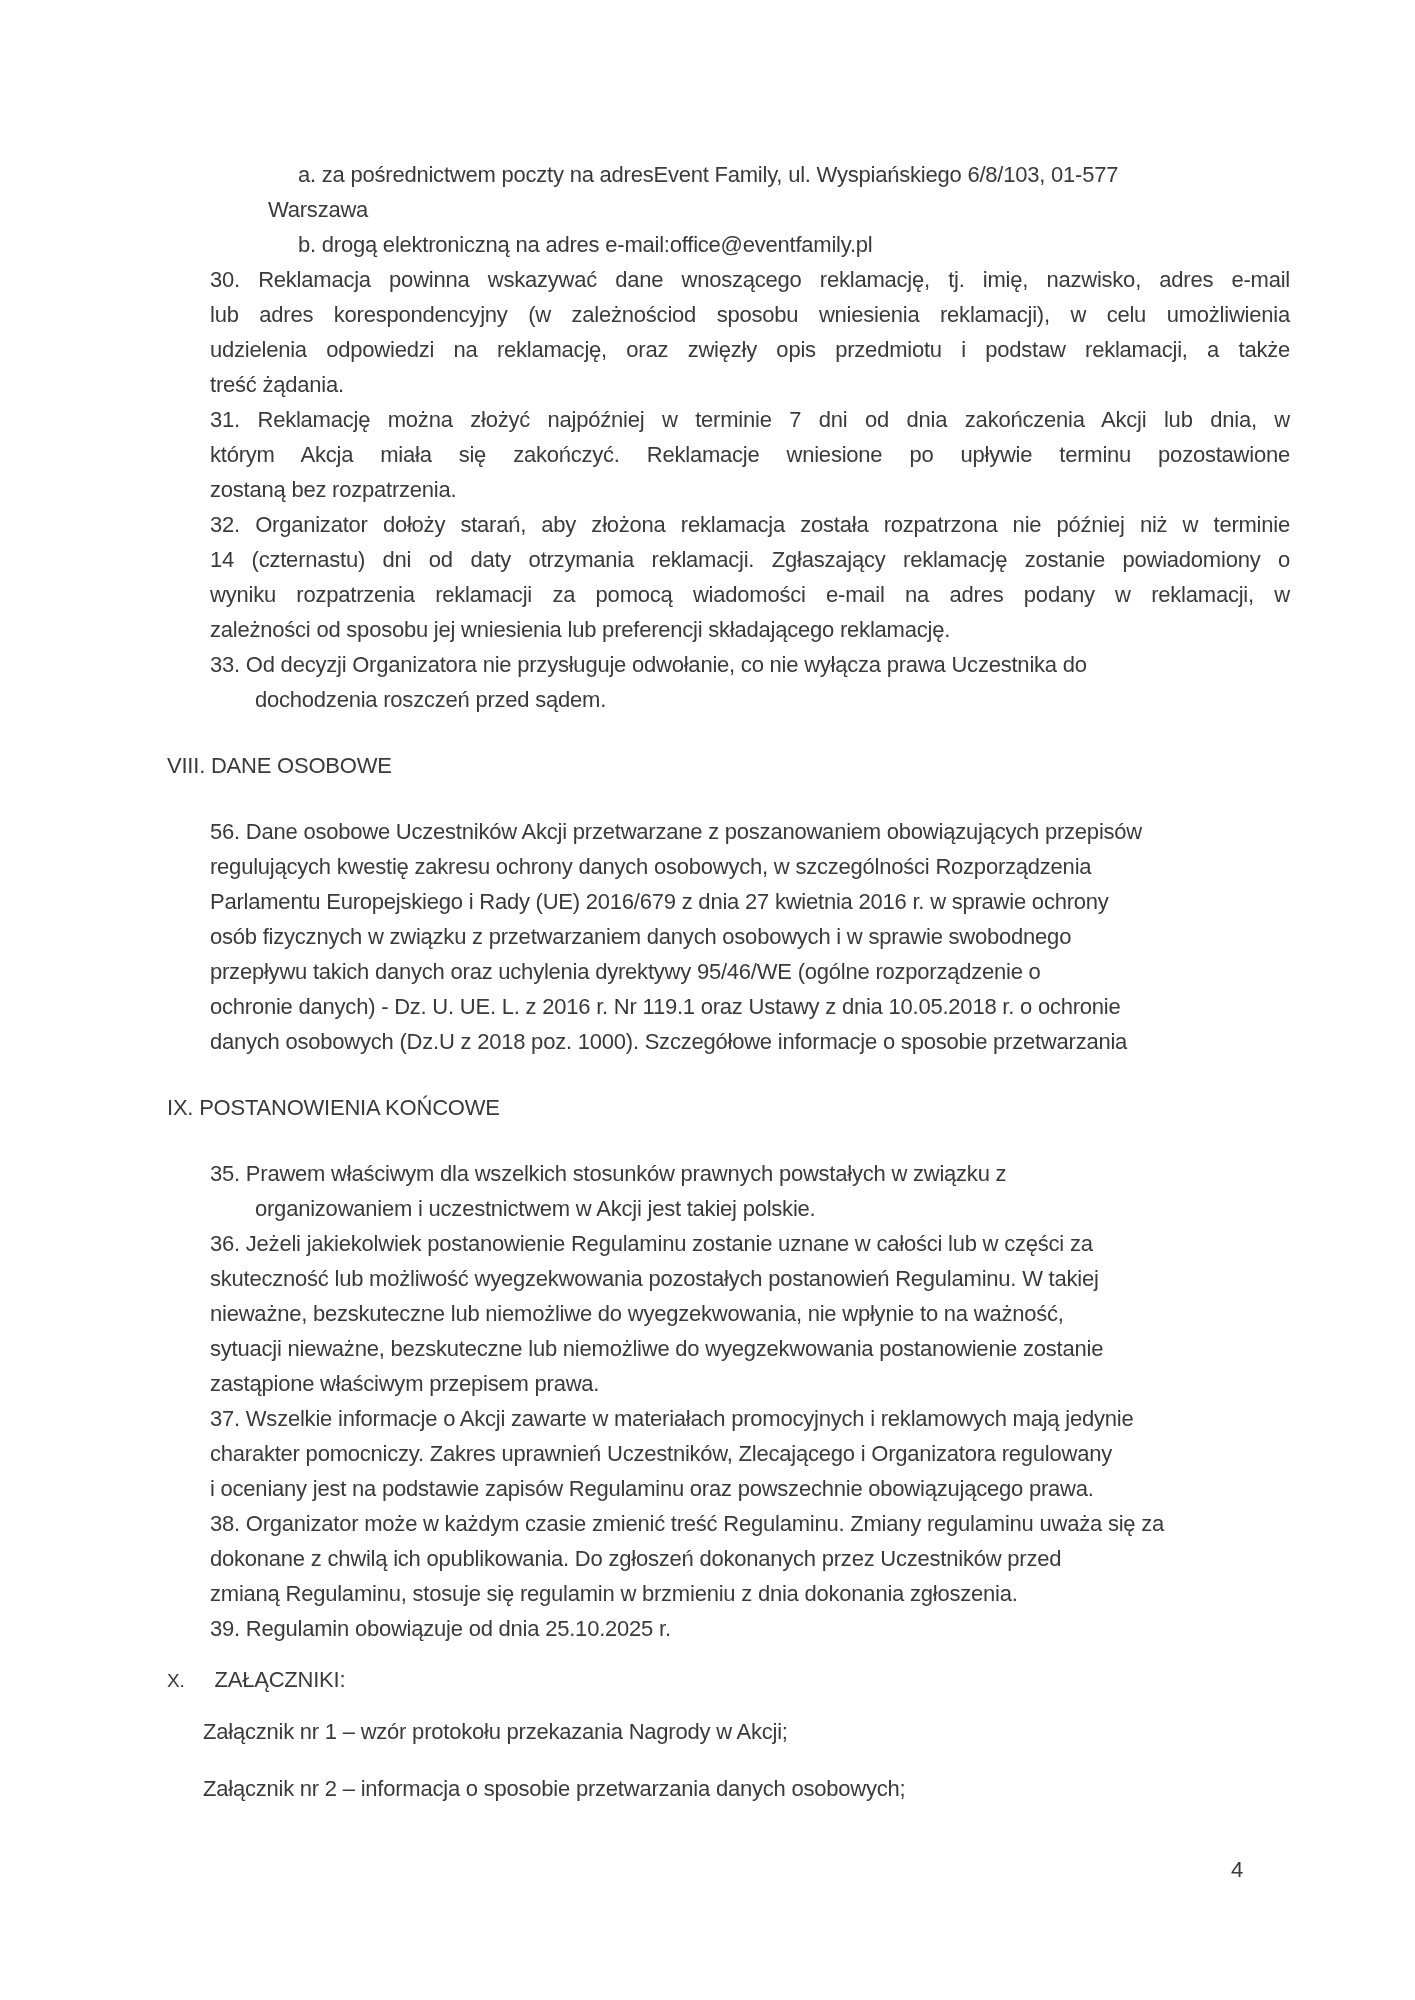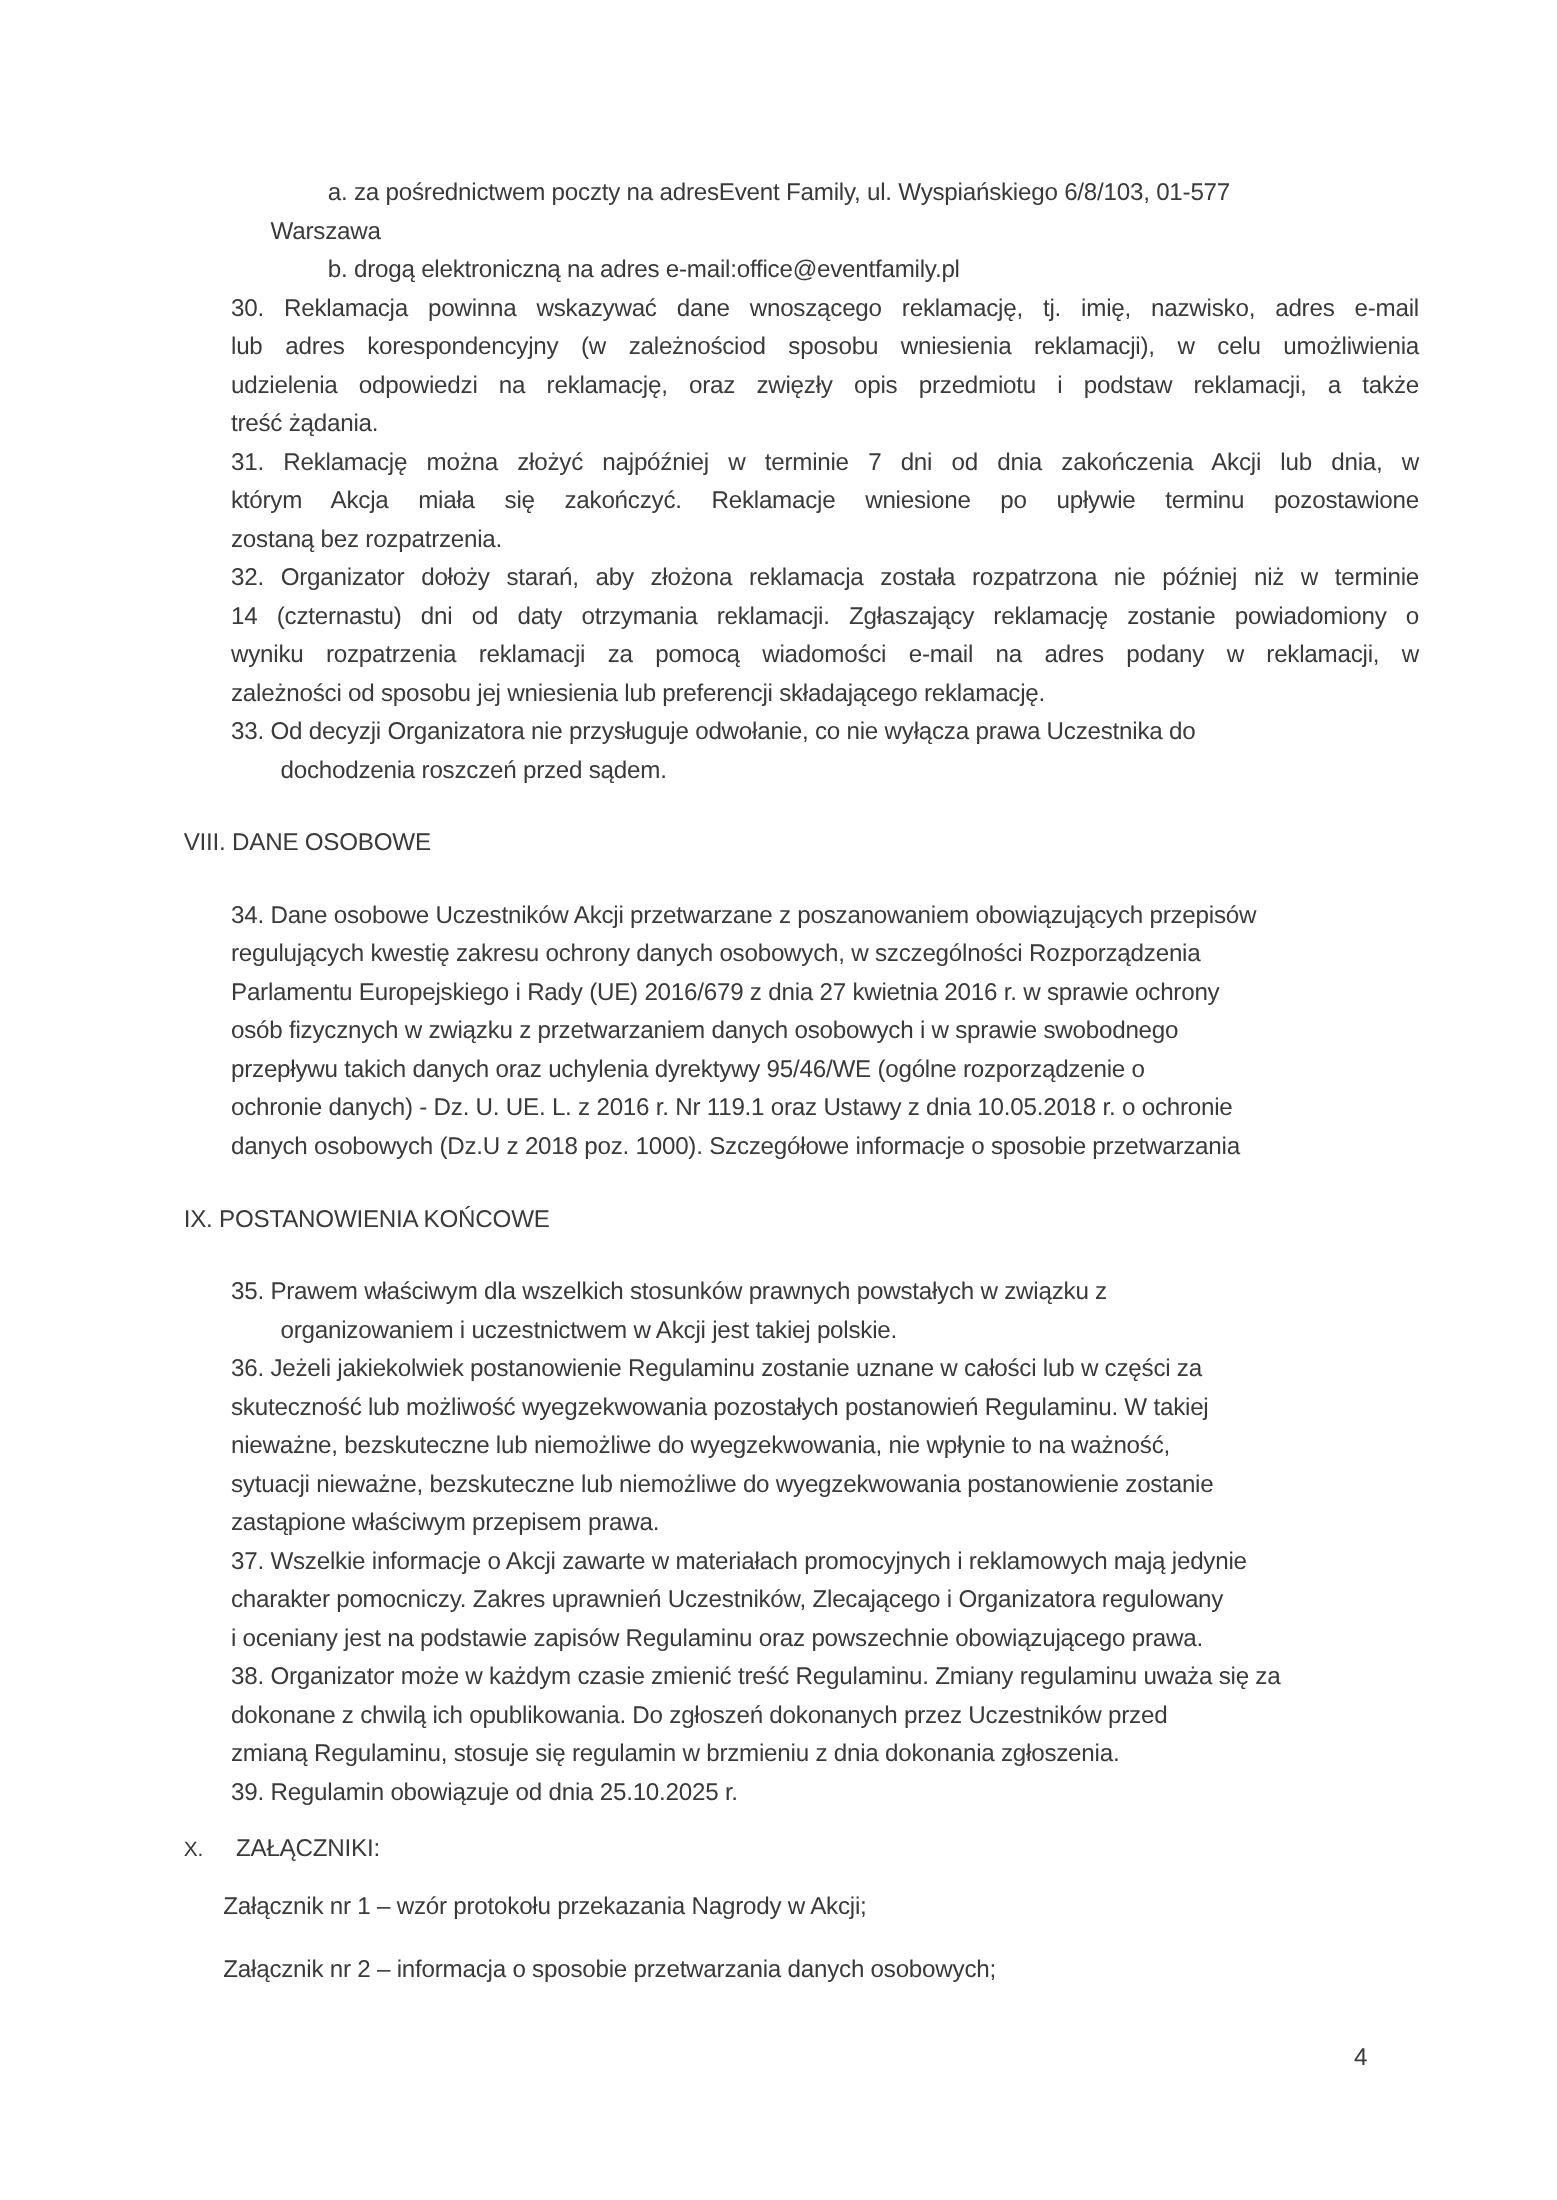--- a/index.html
+++ b/index.html
@@ -21,21 +21,21 @@
     padding: 157px 125px 0 167px;
     overflow: hidden;
   }
   .line { min-height: 35px; }
   
   .para { margin-left: 43px; }
   
   .cont { margin-left: 88px; }
   
   .sub  { margin-left: 131px; }
-  .sub2 { margin-left: 79px; }
+  .sub2 { margin-left: 101px; }
   
   .just { text-align: justify; text-align-last: justify; }
   .sec-heading { margin: 31px 0; }
   .x-row { margin: 16px 0; }
   .x-num { font-size: 19px; margin-right: 30px; }
   .attach { margin-bottom: 22px; margin-left: 36px; }
   .page-number {
     position: absolute;
     left: 1231px;
     top: 1852px;
@@ -73,21 +73,21 @@
   </div>
 
   <div>
     <div class="line para">33. Od decyzji Organizatora nie przysługuje odwołanie, co nie wyłącza prawa Uczestnika do</div>
     <div class="line cont">dochodzenia roszczeń przed sądem.</div>
   </div>
 
   <div class="line sec-heading">VIII. DANE OSOBOWE</div>
 
   <div>
-    <div class="line para">34. Dane osobowe Uczestników Akcji przetwarzane z poszanowaniem obowiązujących przepisów</div>
+    <div class="line para">56. Dane osobowe Uczestników Akcji przetwarzane z poszanowaniem obowiązujących przepisów</div>
     <div class="line para">regulujących kwestię zakresu ochrony danych osobowych, w szczególności Rozporządzenia</div>
     <div class="line para">Parlamentu Europejskiego i Rady (UE) 2016/679 z dnia 27 kwietnia 2016 r. w sprawie ochrony</div>
     <div class="line para">osób fizycznych w związku z przetwarzaniem danych osobowych i w sprawie swobodnego</div>
     <div class="line para">przepływu takich danych oraz uchylenia dyrektywy 95/46/WE (ogólne rozporządzenie o</div>
     <div class="line para">ochronie danych) - Dz. U. UE. L. z 2016 r. Nr 119.1 oraz Ustawy z dnia 10.05.2018 r. o ochronie</div>
     <div class="line para">danych osobowych (Dz.U z 2018 poz. 1000). Szczegółowe informacje o sposobie przetwarzania</div>
   </div>
 
   <div class="line sec-heading">IX. POSTANOWIENIA KOŃCOWE</div>
 

